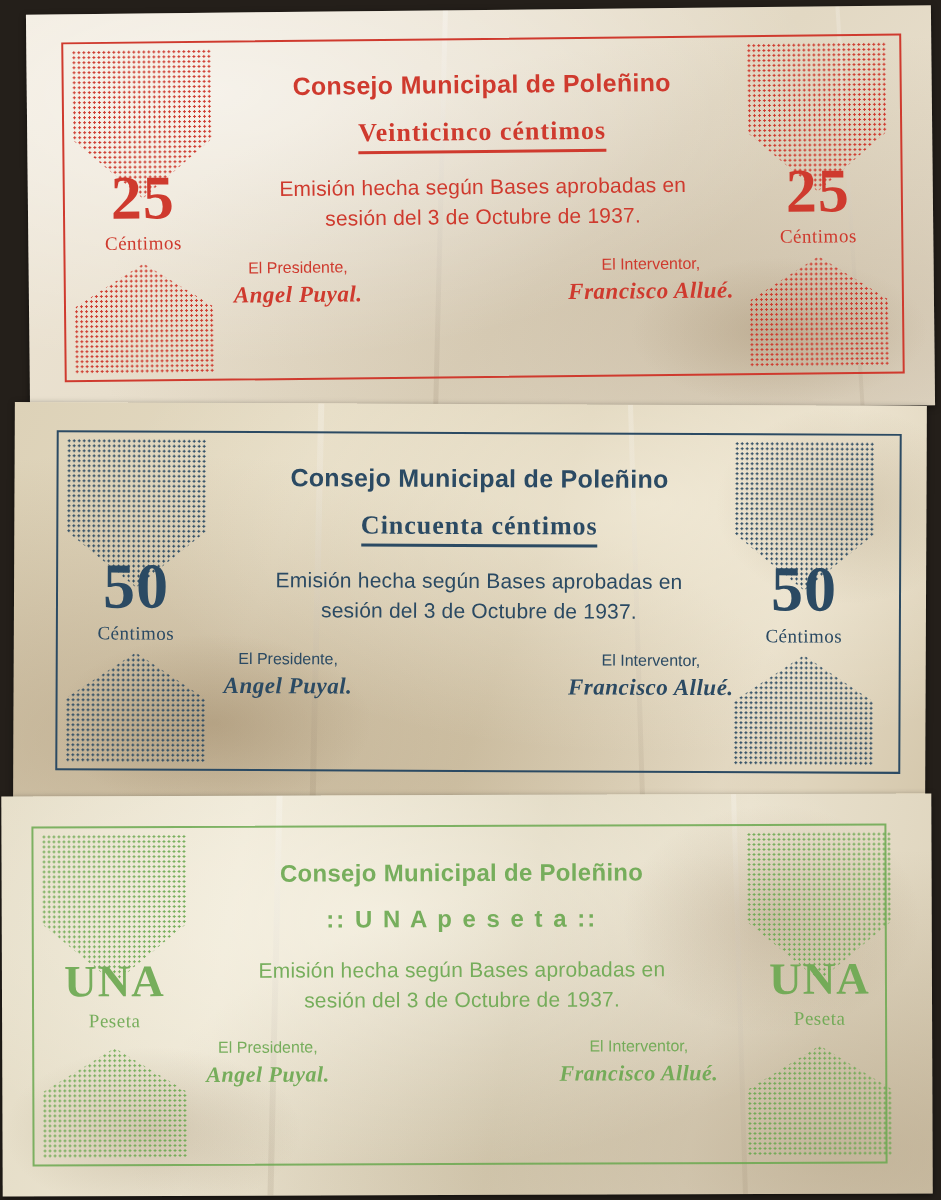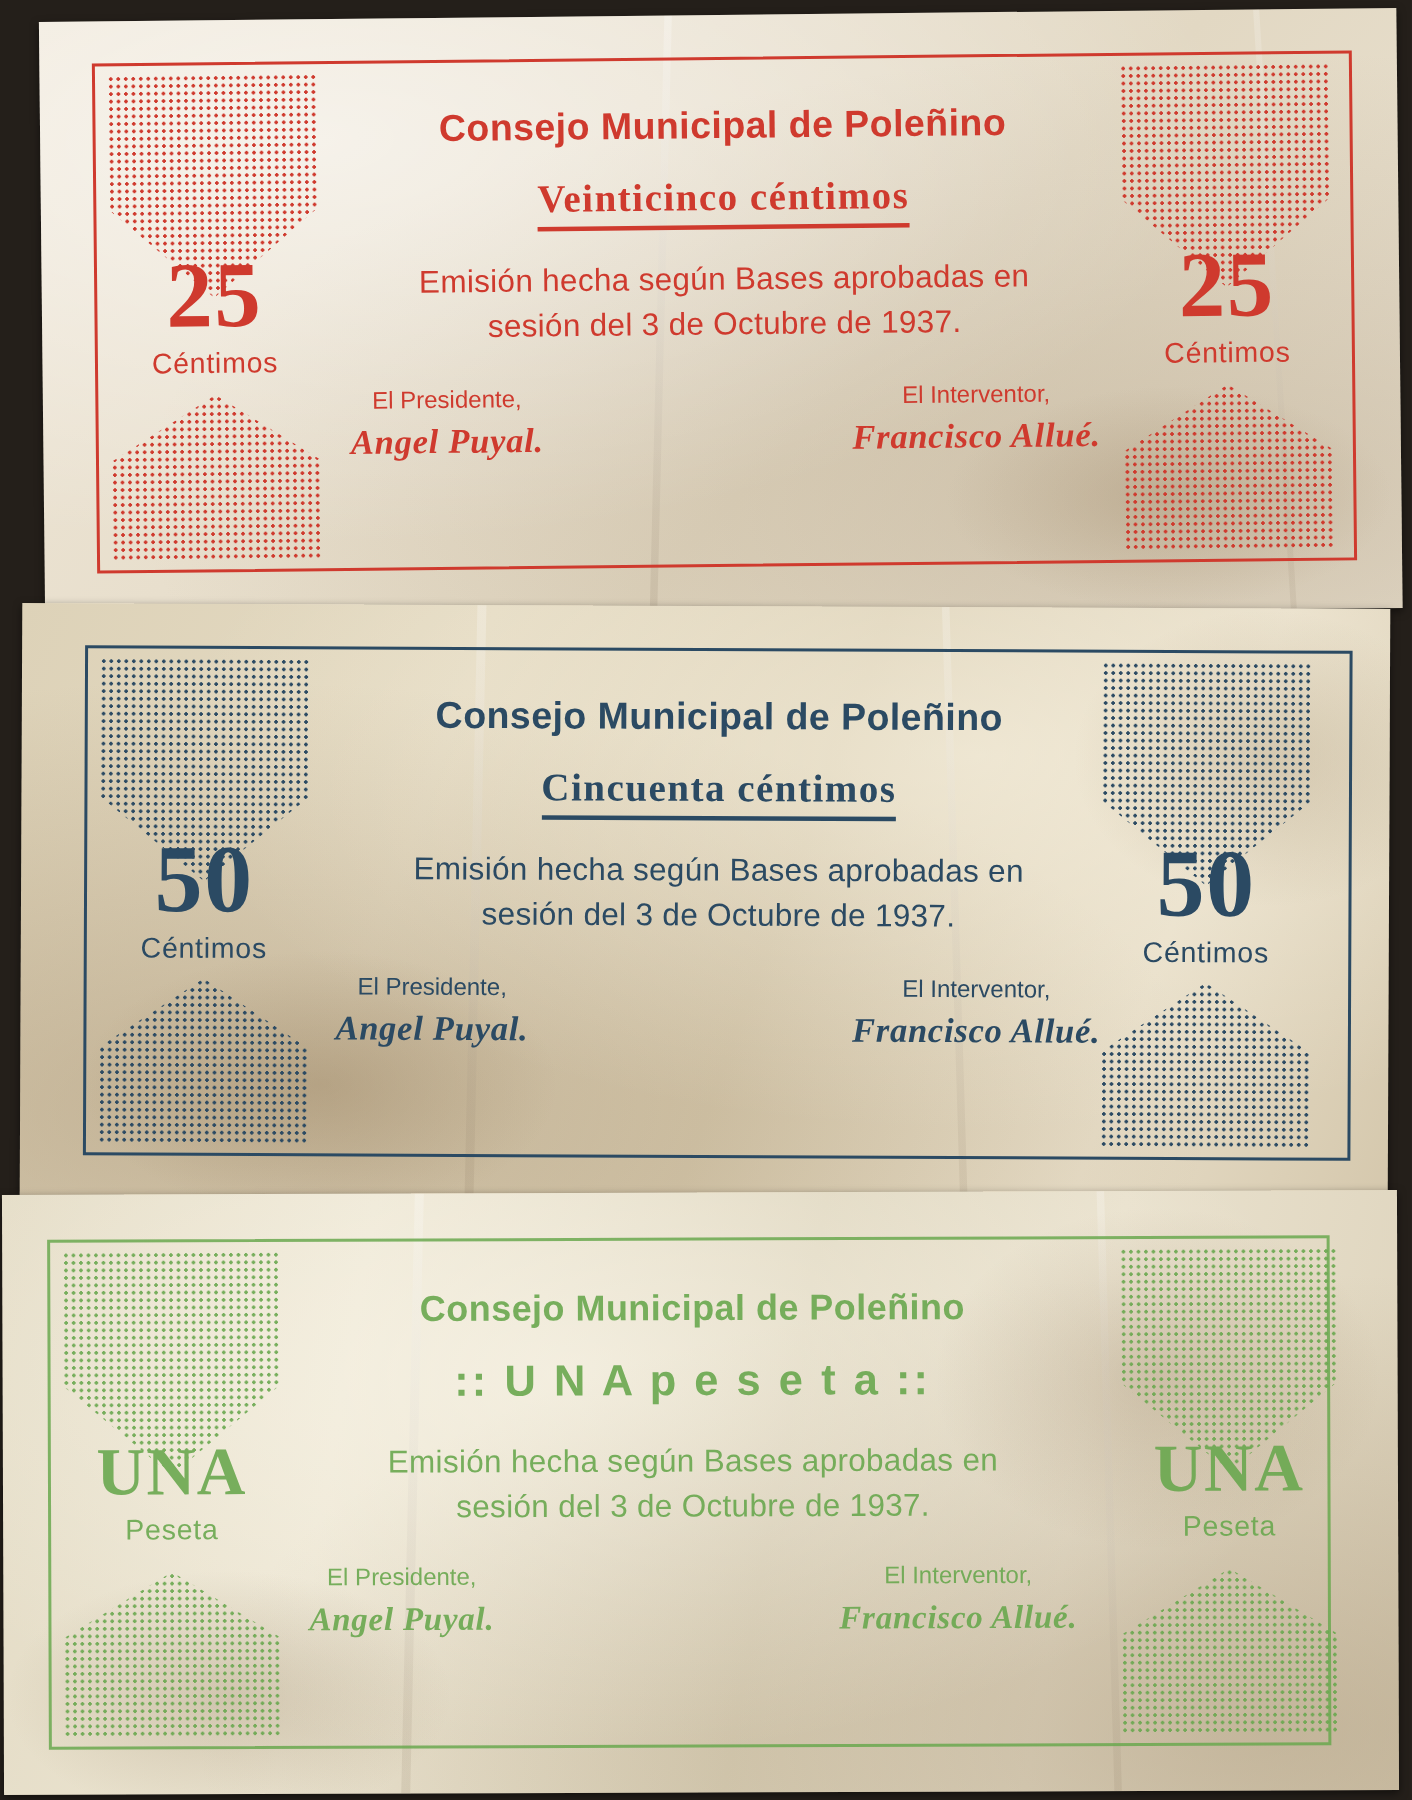--- a/index.html
+++ b/index.html
@@ -101,21 +101,21 @@
     position: relative;
     z-index: 3;
     font-family: "Liberation Serif", serif;
     font-weight: bold;
     line-height: 0.95;
     letter-spacing: 1px;
   }
   .side-unit {
     position: relative;
     z-index: 3;
-    font-family: Liberation Sans, sans-serif;
+    font-family: Liberation Serif, serif;
     letter-spacing: 0.5px;
     text-align: right;
   }
 
   
   .center {
     position: absolute;
     text-align: center;
     box-sizing: border-box;
   }
@@ -270,21 +270,21 @@
     <div class="side-panel" style="right:40px; top:38px; width:145px; height:324px;">
       <div class="dots top" style="background-image:radial-gradient(#6aa84f 1.1px, transparent 1.2px); clip-path: polygon(0 0,100% 0,100% 60%,50% 100%,0 60%);"></div>
       <div class="dots bottom" style="background-image:radial-gradient(#6aa84f 1.1px, transparent 1.2px); clip-path: polygon(0 40%,50% 0,100% 40%,100% 100%,0 100%);"></div>
       <div class="side-val green" style="font-size:45px;">UNA</div>
       <div class="side-unit green" style="font-size:19px; margin-top:8px;">Peseta</div>
     </div>
 
     <div class="center" style="left:190px; top:52px; width:540px;">
       <div class="title green" style="font-size:24px; margin-top:12px;">Consejo Municipal de Poleñino</div>
       <div style="margin-top:18px;">
-        <span class="denom green" style="font-size:29px; font-family:'Liberation Sans',sans-serif; letter-spacing:2px;">:: U N A   p e s e t a ::</span>
+        <span class="denom green" style="font-size:24px; font-family:'Liberation Sans',sans-serif; letter-spacing:2px;">:: U N A   p e s e t a ::</span>
       </div>
       <div class="body-line green" style="font-size:21px; margin-top:22px;">Emisión hecha según Bases aprobadas en</div>
       <div class="body-line green" style="font-size:21px; margin-top:6px;">sesión del 3 de Octubre de 1937.</div>
 
       <div class="sig-row" style="margin-top:26px; padding:0 14px;">
         <div class="sig-col">
           <div class="sig-role green" style="font-size:16px;">El Presidente,</div>
           <div class="sig-name green" style="font-size:22px; margin-top:5px;">Angel Puyal.</div>
         </div>
         <div class="sig-col">

